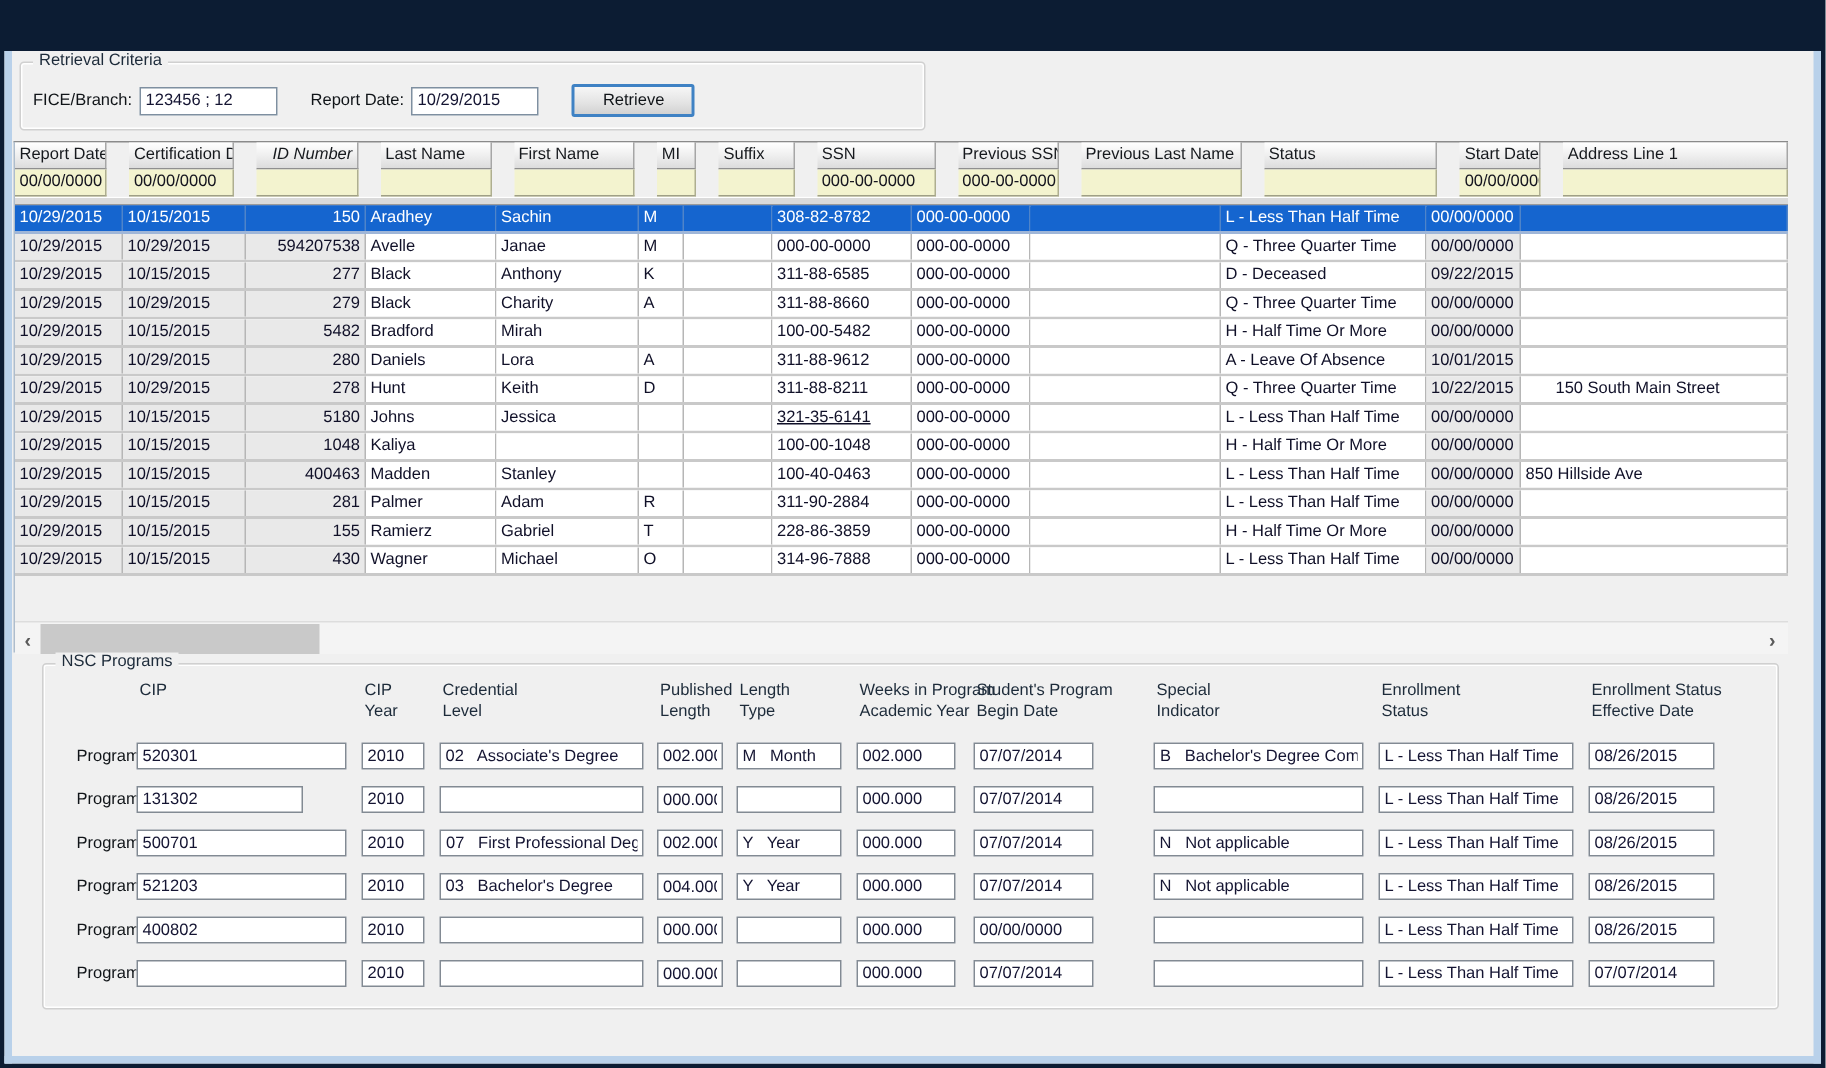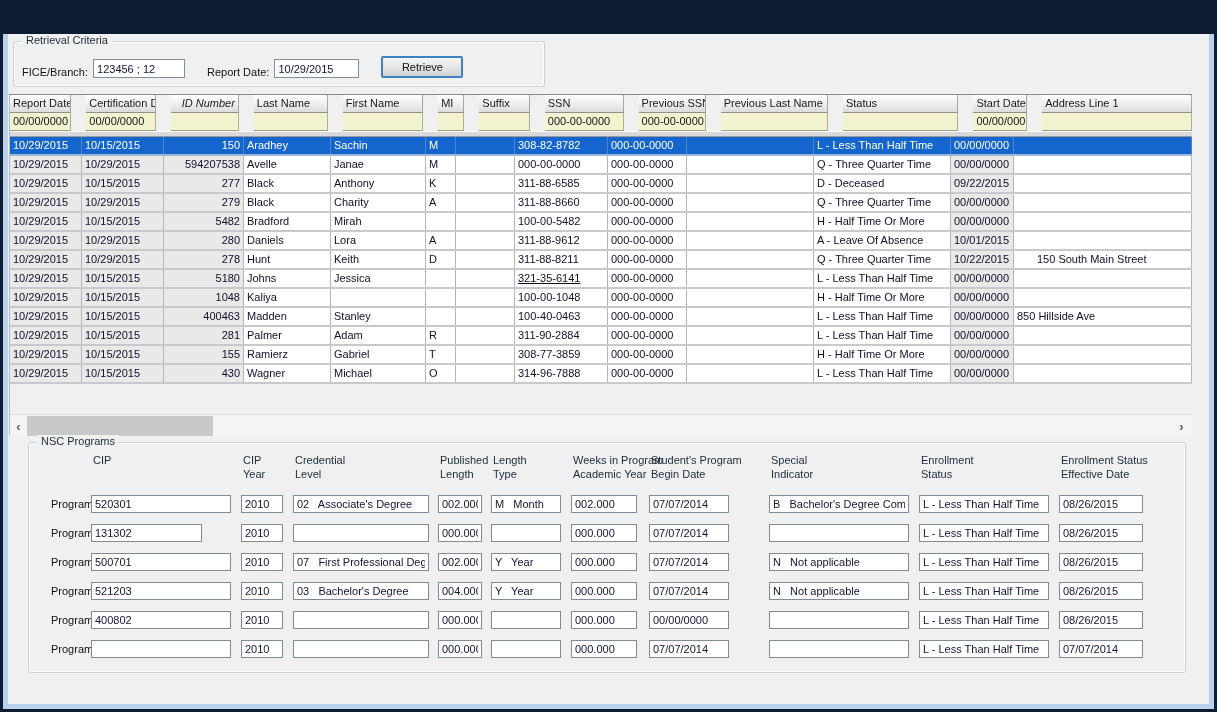--- a/index.html
+++ b/index.html
@@ -32,22 +32,22 @@
     border-bottom:5px solid #b9d1ea; }
   .inner { position:absolute; inset:0; }
 
   
   .groupbox { position:absolute; border:1px solid #d0d0d0;
     box-shadow:inset 0 0 0 1px #ffffff; border-radius:3px; }
   .glegend { position:absolute; top:-8px; left:8px; background:#f0f0f0;
     padding:0 4px; color:#1d2b3a; }
 
   
-  .criteria { left:5px; top:7px; width:532px; height:46px; }
-  .criteria .frm { position:absolute; left:8px; top:14px; display:flex; align-items:flex-end; }
+  .criteria { left:5px; top:7px; width:604px; height:46px; }
+  .criteria .frm { position:absolute; left:8px; top:14px; display:flex; align-items:center; }
   .criteria label { margin-right:5px; color:#101418; }
   .tbox { height:19px; border:1px solid #7e8fa0; background:#fff; padding:0 3px;
     font-family:"Liberation Sans",sans-serif; font-size:11px; color:#141432; }
   .fice { width:92px; margin-right:22px; }
   .rdate { width:85px; }
   .retrieve-btn { margin-left:22px; width:82px; height:22px;
     border:2px solid #3f82c4; border-radius:2px;
     background:linear-gradient(180deg,#f6f6f6 0%,#e3e3e3 60%,#d2d2d2 100%);
     font-family:"Liberation Sans",sans-serif; font-size:11px; color:#101418; }
 
@@ -309,21 +309,21 @@
               <div class="gcell" style="width: 178px;"></div>
             </div>
             <div class="grow">
               <div class="gcell shade" style="width: 72px;">10/29/2015</div>
               <div class="gcell shade" style="width: 82px;">10/15/2015</div>
               <div class="gcell shade num" style="width: 80px;">155</div>
               <div class="gcell" style="width: 87px;">Ramierz</div>
               <div class="gcell" style="width: 95px;">Gabriel</div>
               <div class="gcell" style="width: 30px;">T</div>
               <div class="gcell" style="width: 59px;"></div>
-              <div class="gcell" style="width: 93px;">308-77-3859</div>
+              <div class="gcell" style="width: 93px;">228-86-3859</div>
               <div class="gcell" style="width: 79px;">000-00-0000</div>
               <div class="gcell" style="width: 127px;"></div>
               <div class="gcell" style="width: 137px;">H - Half Time Or More</div>
               <div class="gcell shade" style="width: 63px;">00/00/0000</div>
               <div class="gcell" style="width: 178px;"></div>
             </div>
             <div class="grow">
               <div class="gcell shade" style="width: 72px;">10/29/2015</div>
               <div class="gcell shade" style="width: 82px;">10/15/2015</div>
               <div class="gcell shade num" style="width: 80px;">430</div>

